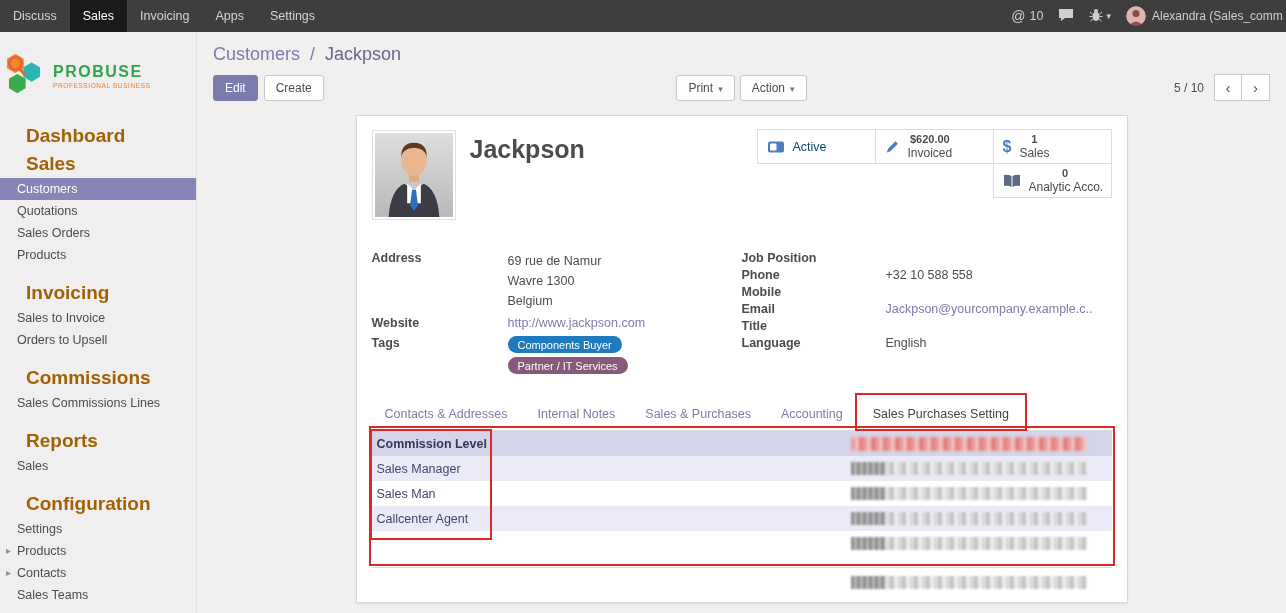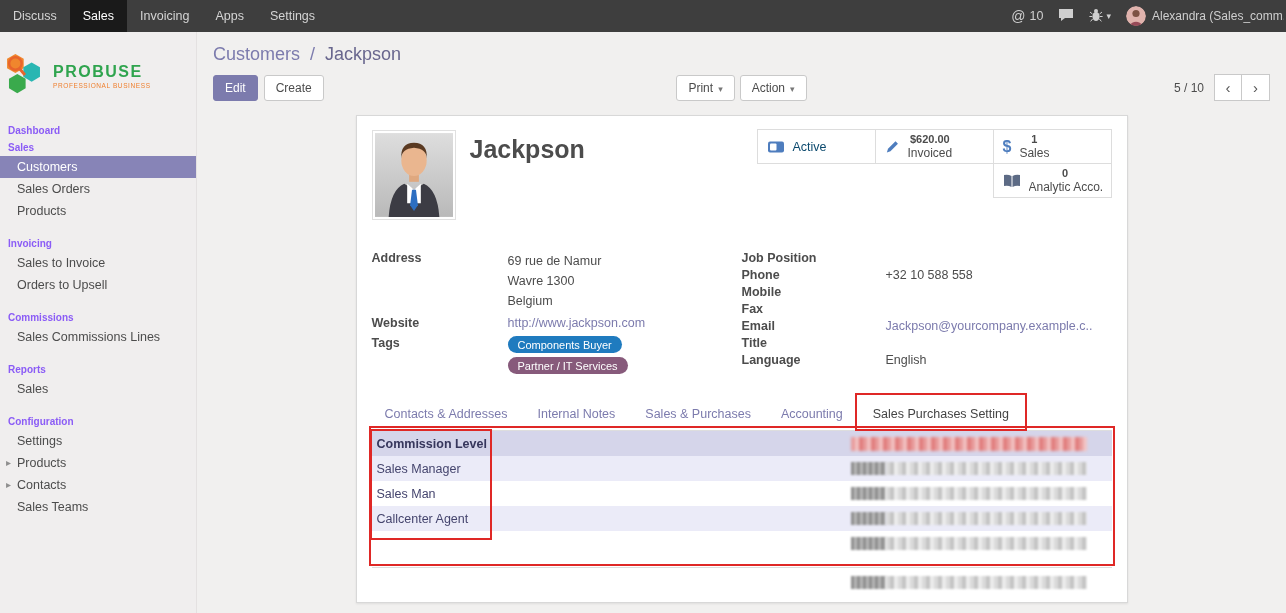--- a/index.html
+++ b/index.html
@@ -20,21 +20,21 @@
   .caret { font-size: 9px; }
   .user-menu { display: flex; align-items: center; gap: 6px; cursor: pointer; max-width: 158px; overflow: hidden; white-space: nowrap; }
   .avatar-sm { width: 20px; height: 20px; border-radius: 50%; overflow: hidden; flex-shrink: 0; }
   .user-name { font-size: 12px; }
   
   .layout { display: flex; height: 581px; }
   .sidebar { width: 197px; background: #f0eeee; border-right: 1px solid #e4e1e1; flex-shrink: 0; padding-top: 6px; }
   .logo { display: flex; align-items: center; gap: 7px; padding: 12px 10px 20px 2px; }
   .logo-t1 { font-size: 16px; font-weight: bold; color: #2fa44e; letter-spacing: 1.5px; }
   .logo-t2 { font-size: 6.5px; color: #ef8030; letter-spacing: .6px; margin-top: 1px; }
-  .nav-header { color: #8b5cf6; font-weight: bold; font-size: 10px; padding: 3px 0 3px 8px; cursor: pointer; }
+  .nav-header { color: #a16207; font-weight: bold; font-size: 19px; padding: 3px 0 3px 26px; cursor: pointer; }
   .nav-header.spaced { margin-top: 13px; }
   .nav-item { display: block; font-size: 12.5px; color: #4c4c4c; padding: 4px 0 4px 17px; cursor: pointer; position: relative; text-decoration: none; }
   .nav-item.active { background: #8784b7; color: #fff; }
   .nav-item .arrow { position: absolute; left: 6px; top: 5px; color: #8f8f8f; font-size: 10px; }
   
   .main { flex: 1; position: relative; }
   .control-panel { padding: 12px 16px 0; }
   .breadcrumb { font-size: 18px; }
   .bc-parent { color: #7c7bad; cursor: pointer; }
   .bc-sep { color: #7c7bad; margin: 0 5px; }
@@ -161,20 +161,21 @@
       </span>
       <span class="logo-text">
         <div class="logo-t1">PROBUSE</div>
         <div class="logo-t2">PROFESSIONAL BUSINESS</div>
       </span>
     </div>
 
     <div class="nav-header">Dashboard</div>
     <div class="nav-header">Sales</div>
     <a class="nav-item active">Customers</a>
+    <a class="nav-item">Quotations</a>
     <a class="nav-item">Sales Orders</a>
     <a class="nav-item">Products</a>
 
     <div class="nav-header spaced">Invoicing</div>
     <a class="nav-item">Sales to Invoice</a>
     <a class="nav-item">Orders to Upsell</a>
 
     <div class="nav-header spaced">Commissions</div>
     <a class="nav-item">Sales Commissions Lines</a>
 
@@ -318,24 +319,20 @@
           </div>
           <div class="frow">
             <span class="flabel">Phone</span>
             <span class="fvalue">+32 10 588 558</span>
           </div>
           <div class="frow">
             <span class="flabel">Mobile</span>
             <span class="fvalue"></span>
           </div>
           <div class="frow">
-            <span class="flabel">Fax</span>
-            <span class="fvalue"></span>
-          </div>
-          <div class="frow">
             <span class="flabel">Email</span>
             <a class="fvalue link">Jackpson@yourcompany.example.c..</a>
           </div>
           <div class="frow">
             <span class="flabel">Title</span>
             <span class="fvalue"></span>
           </div>
           <div class="frow">
             <span class="flabel">Language</span>
             <span class="fvalue">English</span>

